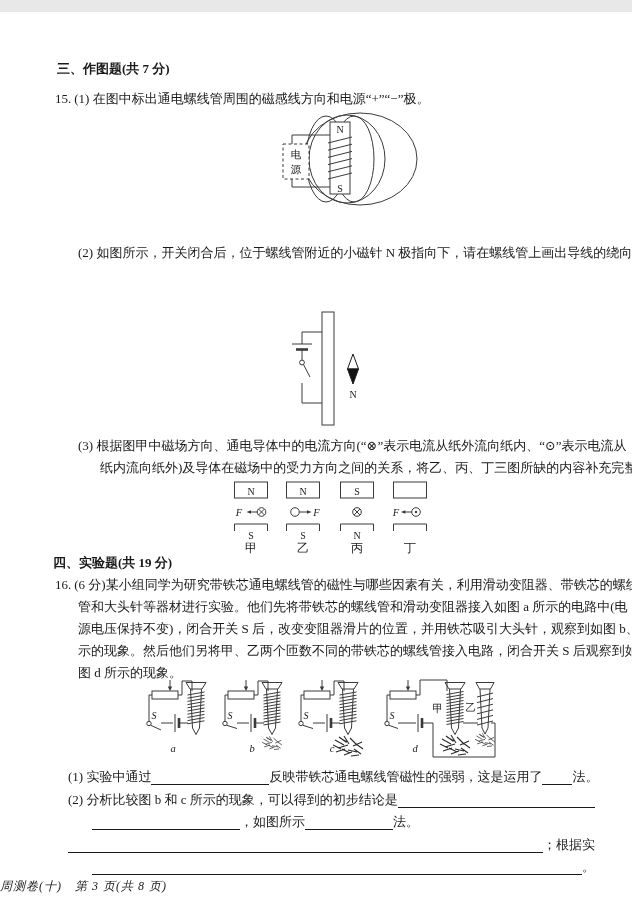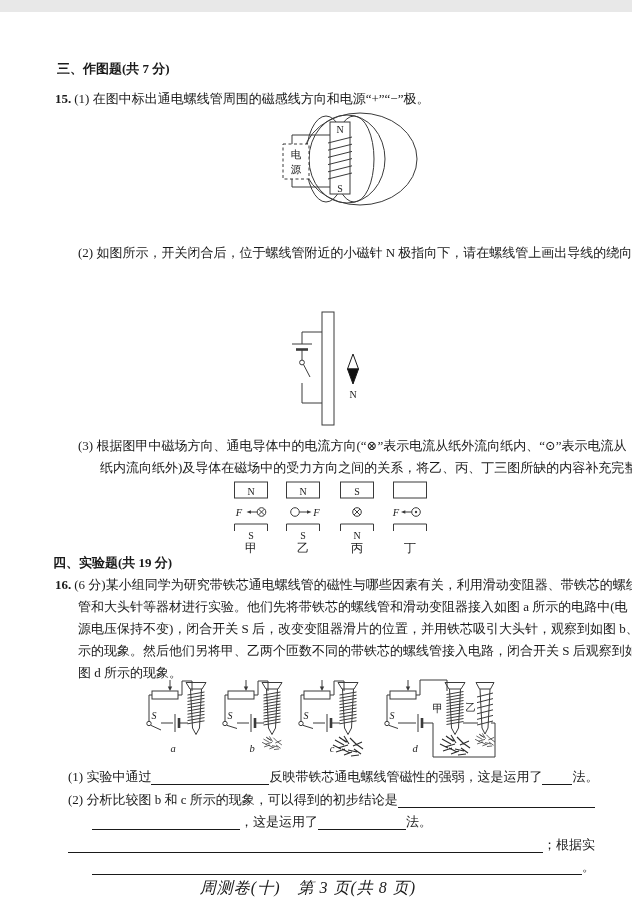--- a/index.html
+++ b/index.html
@@ -3,30 +3,30 @@
 <meta charset="utf-8">
 <style>
   html,body{margin:0;padding:0;background:#e8e8e8;}
   .page{
     position:relative;width:632px;height:916px;background:#ffffff;
     font-family:"Liberation Serif","DejaVu Serif",serif;
     color:#1a1a1a;overflow:hidden;margin:12px auto;
   }
   .line{position:absolute;font-size:13px;line-height:17px;white-space:nowrap;}
   .bold{font-weight:bold;}
-  .qnum{font-weight:bold;margin-right:3px;}
+  .qnum{font-weight:normal;margin-right:3px;}
   .flexline{display:flex;align-items:flex-end;}
   .flexline span{white-space:nowrap;}
   .blank{
     display:inline-block;border-bottom:1px solid #1a1a1a;
     height:14px;flex:0 0 auto;
   }
   .blank.grow{flex:1 1 au;flex-grow:1;}
-  .footer{position:absolute;left:0;right:16px;text-align:center;
-    font-style:italic;font-size:16px;letter-spacing:1px;}
+  .footer{position:absolute;left:0;right:16px;
+    font-style:italic;font-size:12px;letter-spacing:1px;}
   svg{position:absolute;overflow:visible;}
   svg text{font-family:"Liberation Serif","DejaVu Serif",serif;fill:#1a1a1a;}
   .it{font-style:italic;}
 </style>
 </head>
 <body>
 
 <div class="page">
 
   <div class="line bold" style="left:57px;top:48px">三、作图题(共 7 分)</div>
@@ -291,21 +291,21 @@
       <span class="blank grow" style="min-width:30px"></span>
       <span>法。</span>
   </div>
 
   <div class="line flexline" style="left:68px;top:779px;width:527px">
     <span>(2) 分析比较图 b 和 c 所示的现象，可以得到的初步结论是</span>
       <span class="blank grow" style="min-width:60px"></span>
   </div>
   <div class="line flexline" style="left:92px;top:801px">
     <span class="blank" style="width:148px"></span>
-      <span>，这是运用了</span>
+      <span>，如图所示</span>
       <span class="blank" style="width:88px"></span>
       <span>法。</span>
   </div>
 
   <div class="line flexline" style="left:68px;top:824px;width:527px">
       <span class="blank grow" style="min-width:60px"></span>
       <span>；根据实</span>
   </div>
   <div class="line flexline" style="left:92px;top:846px;width:503px">
       <span class="blank grow" style="min-width:60px"></span>

